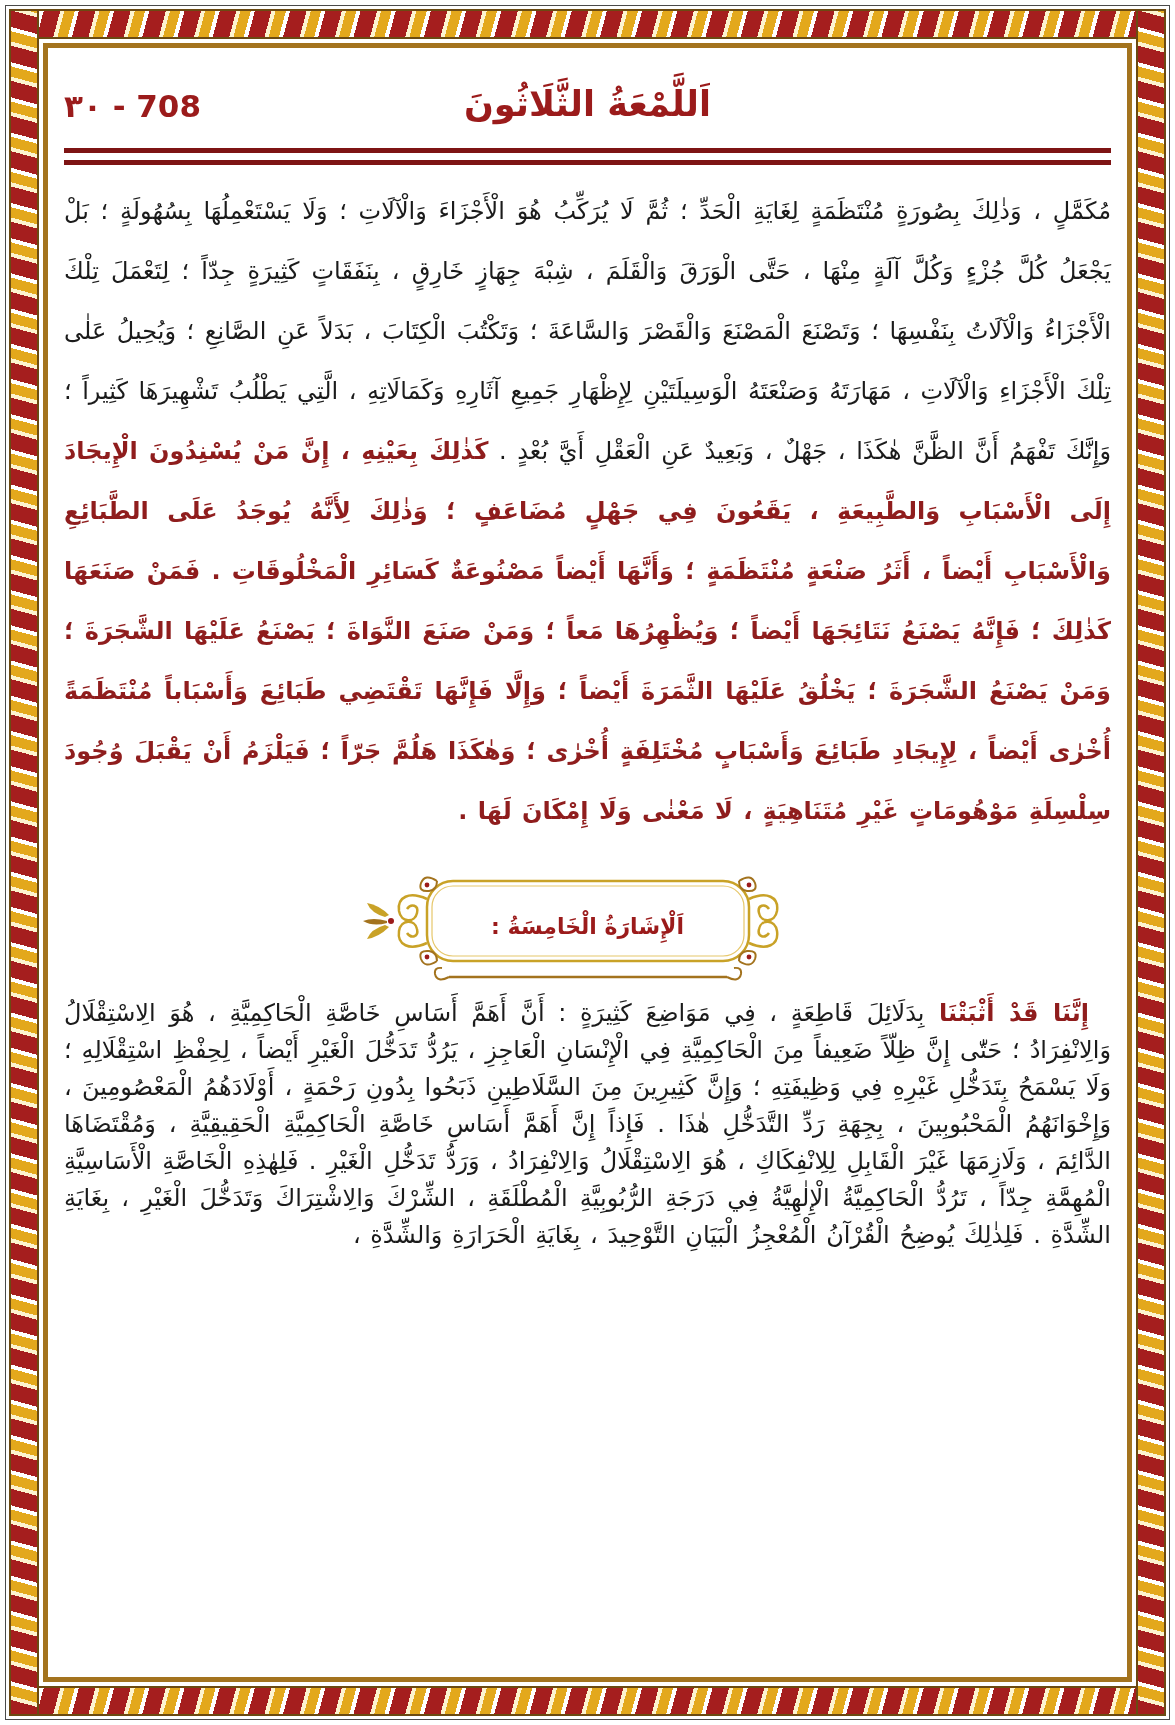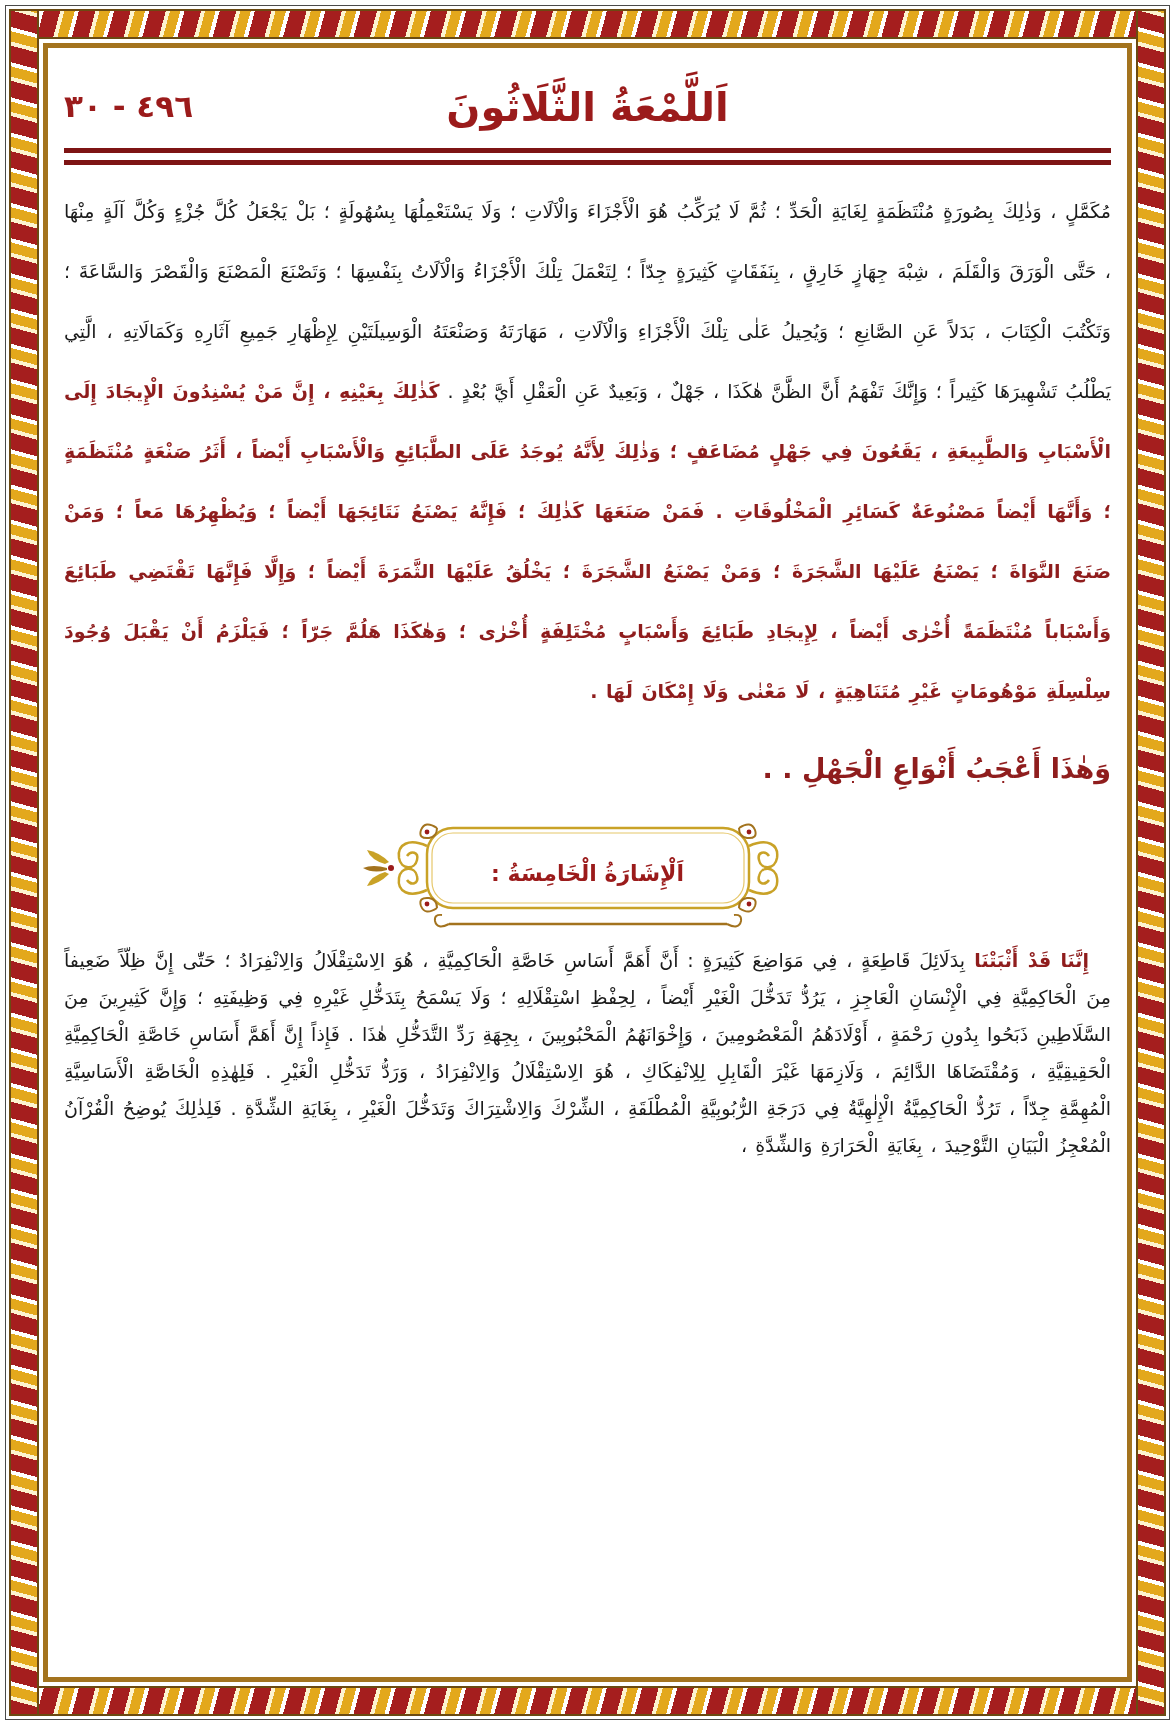--- a/index.html
+++ b/index.html
@@ -26,29 +26,29 @@
   .inner-trim{position:absolute;inset:43px;border:5px solid #a3731e;pointer-events:none;}
 
   
   .content{position:absolute;top:58px;left:64px;right:64px;bottom:58px;}
   .header{position:relative;height:52px;margin-top:26px;}
   .page-num{
     position:absolute;left:0;top:4px;direction:rtl;
     color:#9b1b1b;font-size:31px;font-weight:bold;letter-spacing:1px;
   }
   .doc-title{
-    text-align:center;color:#9b1b1b;font-size:40px;font-weight:bold;
+    text-align:center;color:#9b1b1b;font-size:35px;font-weight:bold;
   }
   .double-rule{
     margin-top:12px;height:7px;
     border-top:5px solid #7e1414;border-bottom:5px solid #7e1414;
   }
   .body-text{
     direction:rtl;text-align:justify;text-justify:inter-word;
-    font-size:19px;line-height:60px;color:#1b1b1b;word-spacing:2px;
+    font-size:24px;line-height:60px;color:#1b1b1b;word-spacing:2px;
   }
   .para1{margin-top:16px;}
   .red{color:#8f1d1d;font-weight:bold;}
   .black{color:#1b1b1b;}
   .closing-line{direction:rtl;text-align:right;color:#8f1d1d;font-weight:bold;
     font-size:27px;line-height:58px;}
   .para2{line-height:37px;margin-top:4px;text-indent:22px;}
 
   
   .ornament{position:relative;width:470px;height:122px;margin:14px auto 8px;}
@@ -67,26 +67,25 @@
   <div class="band band-h band-top"></div>
   <div class="band band-h band-bottom"></div>
   <div class="band band-v band-left"></div>
   <div class="band band-v band-right"></div>
   <div class="inner-trim"></div>
 
   <div class="content">
 
     <div class="header">
       <div class="doc-title">اَللَّمْعَةُ الثَّلَاثُونَ</div>
-      <div class="page-num">٤٩٦ - ٣٠</div>
+      <div class="page-num">708 - ٣٠</div>
     </div>
     <div class="double-rule"></div>
 
     <p class="body-text para1"><span class="black">مُكَمَّلٍ ، وَذٰلِكَ بِصُورَةٍ مُنْتَظَمَةٍ لِغَايَةِ الْحَدِّ ؛ ثُمَّ لَا يُرَكِّبُ هُوَ الْأَجْزَاءَ وَالْآلَاتِ ؛ وَلَا يَسْتَعْمِلُهَا بِسُهُولَةٍ ؛ بَلْ يَجْعَلُ كُلَّ جُزْءٍ وَكُلَّ آلَةٍ مِنْهَا ، حَتَّى الْوَرَقَ وَالْقَلَمَ ، شِبْهَ جِهَازٍ خَارِقٍ ، بِنَفَقَاتٍ كَثِيرَةٍ جِدّاً ؛ لِتَعْمَلَ تِلْكَ الْأَجْزَاءُ وَالْآلَاتُ بِنَفْسِهَا ؛ وَتَصْنَعَ الْمَصْنَعَ وَالْقَصْرَ وَالسَّاعَةَ ؛ وَتَكْتُبَ الْكِتَابَ ، بَدَلاً عَنِ الصَّانِعِ ؛ وَيُحِيلُ عَلٰى تِلْكَ الْأَجْزَاءِ وَالْآلَاتِ ، مَهَارَتَهُ وَصَنْعَتَهُ الْوَسِيلَتَيْنِ لِإِظْهَارِ جَمِيعِ آثَارِهِ وَكَمَالَاتِهِ ، الَّتِي يَطْلُبُ تَشْهِيرَهَا كَثِيراً ؛ وَإِنَّكَ تَفْهَمُ أَنَّ الظَّنَّ هٰكَذَا ، جَهْلٌ ، وَبَعِيدٌ عَنِ الْعَقْلِ أَيَّ بُعْدٍ . </span><span class="red">كَذٰلِكَ بِعَيْنِهِ ، إِنَّ مَنْ يُسْنِدُونَ الْإِيجَادَ إِلَى الْأَسْبَابِ وَالطَّبِيعَةِ ، يَقَعُونَ فِي جَهْلٍ مُضَاعَفٍ ؛ وَذٰلِكَ لِأَنَّهُ يُوجَدُ عَلَى الطَّبَائِعِ وَالْأَسْبَابِ أَيْضاً ، أَثَرُ صَنْعَةٍ مُنْتَظَمَةٍ ؛ وَأَنَّهَا أَيْضاً مَصْنُوعَةٌ كَسَائِرِ الْمَخْلُوقَاتِ . فَمَنْ صَنَعَهَا كَذٰلِكَ ؛ فَإِنَّهُ يَصْنَعُ نَتَائِجَهَا أَيْضاً ؛ وَيُظْهِرُهَا مَعاً ؛ وَمَنْ صَنَعَ النَّوَاةَ ؛ يَصْنَعُ عَلَيْهَا الشَّجَرَةَ ؛ وَمَنْ يَصْنَعُ الشَّجَرَةَ ؛ يَخْلُقُ عَلَيْهَا الثَّمَرَةَ أَيْضاً ؛ وَإِلَّا فَإِنَّهَا تَقْتَضِي طَبَائِعَ وَأَسْبَاباً مُنْتَظَمَةً أُخْرٰى أَيْضاً ، لِإِيجَادِ طَبَائِعَ وَأَسْبَابٍ مُخْتَلِفَةٍ أُخْرٰى ؛ وَهٰكَذَا هَلُمَّ جَرّاً ؛ فَيَلْزَمُ أَنْ يَقْبَلَ وُجُودَ سِلْسِلَةِ مَوْهُومَاتٍ غَيْرِ مُتَنَاهِيَةٍ ، لَا مَعْنٰى وَلَا إِمْكَانَ لَهَا .</span></p>
-    <div class="closing-line">وَهٰذَا أَعْجَبُ أَنْوَاعِ الْجَهْلِ . .</div>
 
     <div class="ornament">
       <svg viewBox="0 0 470 122" width="470" height="122" aria-hidden="true">
 
         <rect x="74" y="16" width="322" height="80" rx="26" fill="none" stroke="#c9a227" stroke-width="2.5"></rect>
         <rect x="79" y="21" width="312" height="70" rx="21" fill="none" stroke="#e6c76a" stroke-width="1.2"></rect>
 
         <path d="M84 16 q-12 -8 -16 2 q-3 9 8 8 q8 -1 8 -10" fill="none" stroke="#a3731e" stroke-width="2"></path>
         <path d="M386 16 q12 -8 16 2 q3 9 -8 8 q-8 -1 -8 -10" fill="none" stroke="#a3731e" stroke-width="2"></path>
         <circle cx="74" cy="20" r="2.4" fill="#9b1b1b"></circle>

